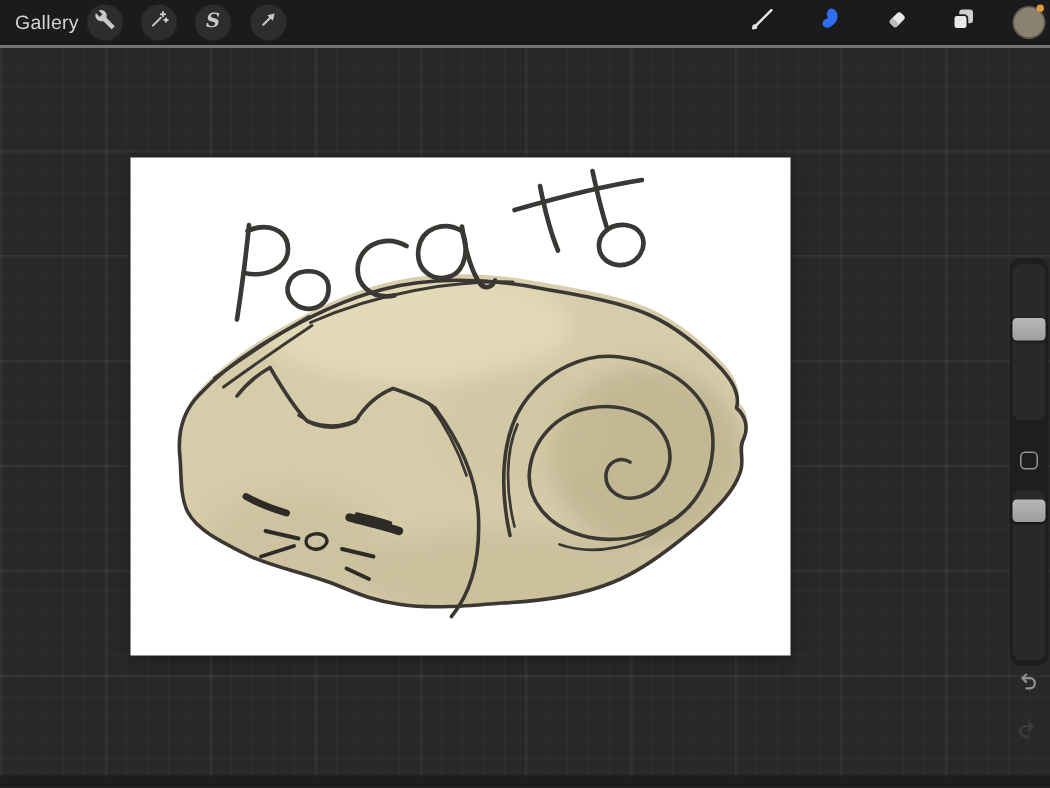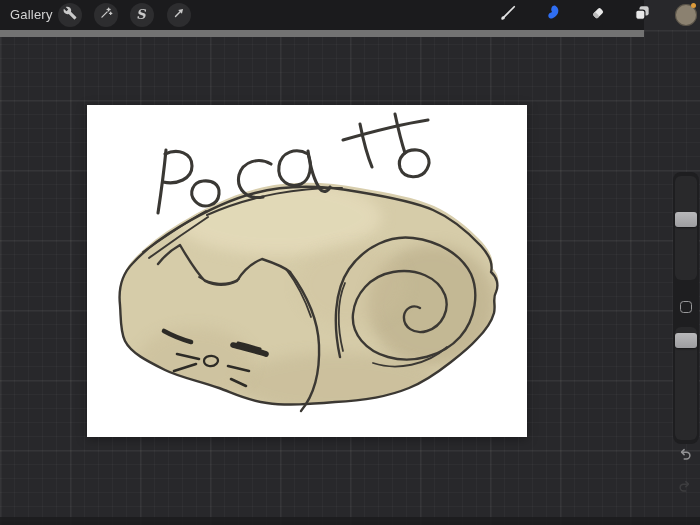--- a/index.html
+++ b/index.html
@@ -18,22 +18,22 @@
       linear-gradient(rgba(255,255,255,0.03) 2px, transparent 2px),
       linear-gradient(90deg, rgba(255,255,255,0.03) 2px, transparent 2px);
     background-size:14px 14px,14px 14px,70px 70px,70px 70px;
   }
   .bottom-strip{
     position:absolute;left:0;bottom:0;width:700px;height:8px;
     background:#1b1b1d;opacity:.85;
   }
   
   .topbar{
-    position:absolute;left:0;top:0;width:644px;height:30px;
-    background:#1b1b1d;border-bottom:7px solid #737373;
+    position:absolute;left:0;top:0;width:700px;height:30px;
+    background:#1b1b1d;border-bottom:2px solid #737373;
     z-index:5;
   }
   .gallery-label{
     position:absolute;left:10px;top:0;height:30px;line-height:30px;
     color:#d4d4d4;font-size:13px;letter-spacing:.2px;cursor:default;
   }
   .tool-circle{
     position:absolute;top:3px;width:24px;height:24px;border-radius:50%;
     background:#2d2d2f;display:flex;align-items:center;justify-content:center;
   }

